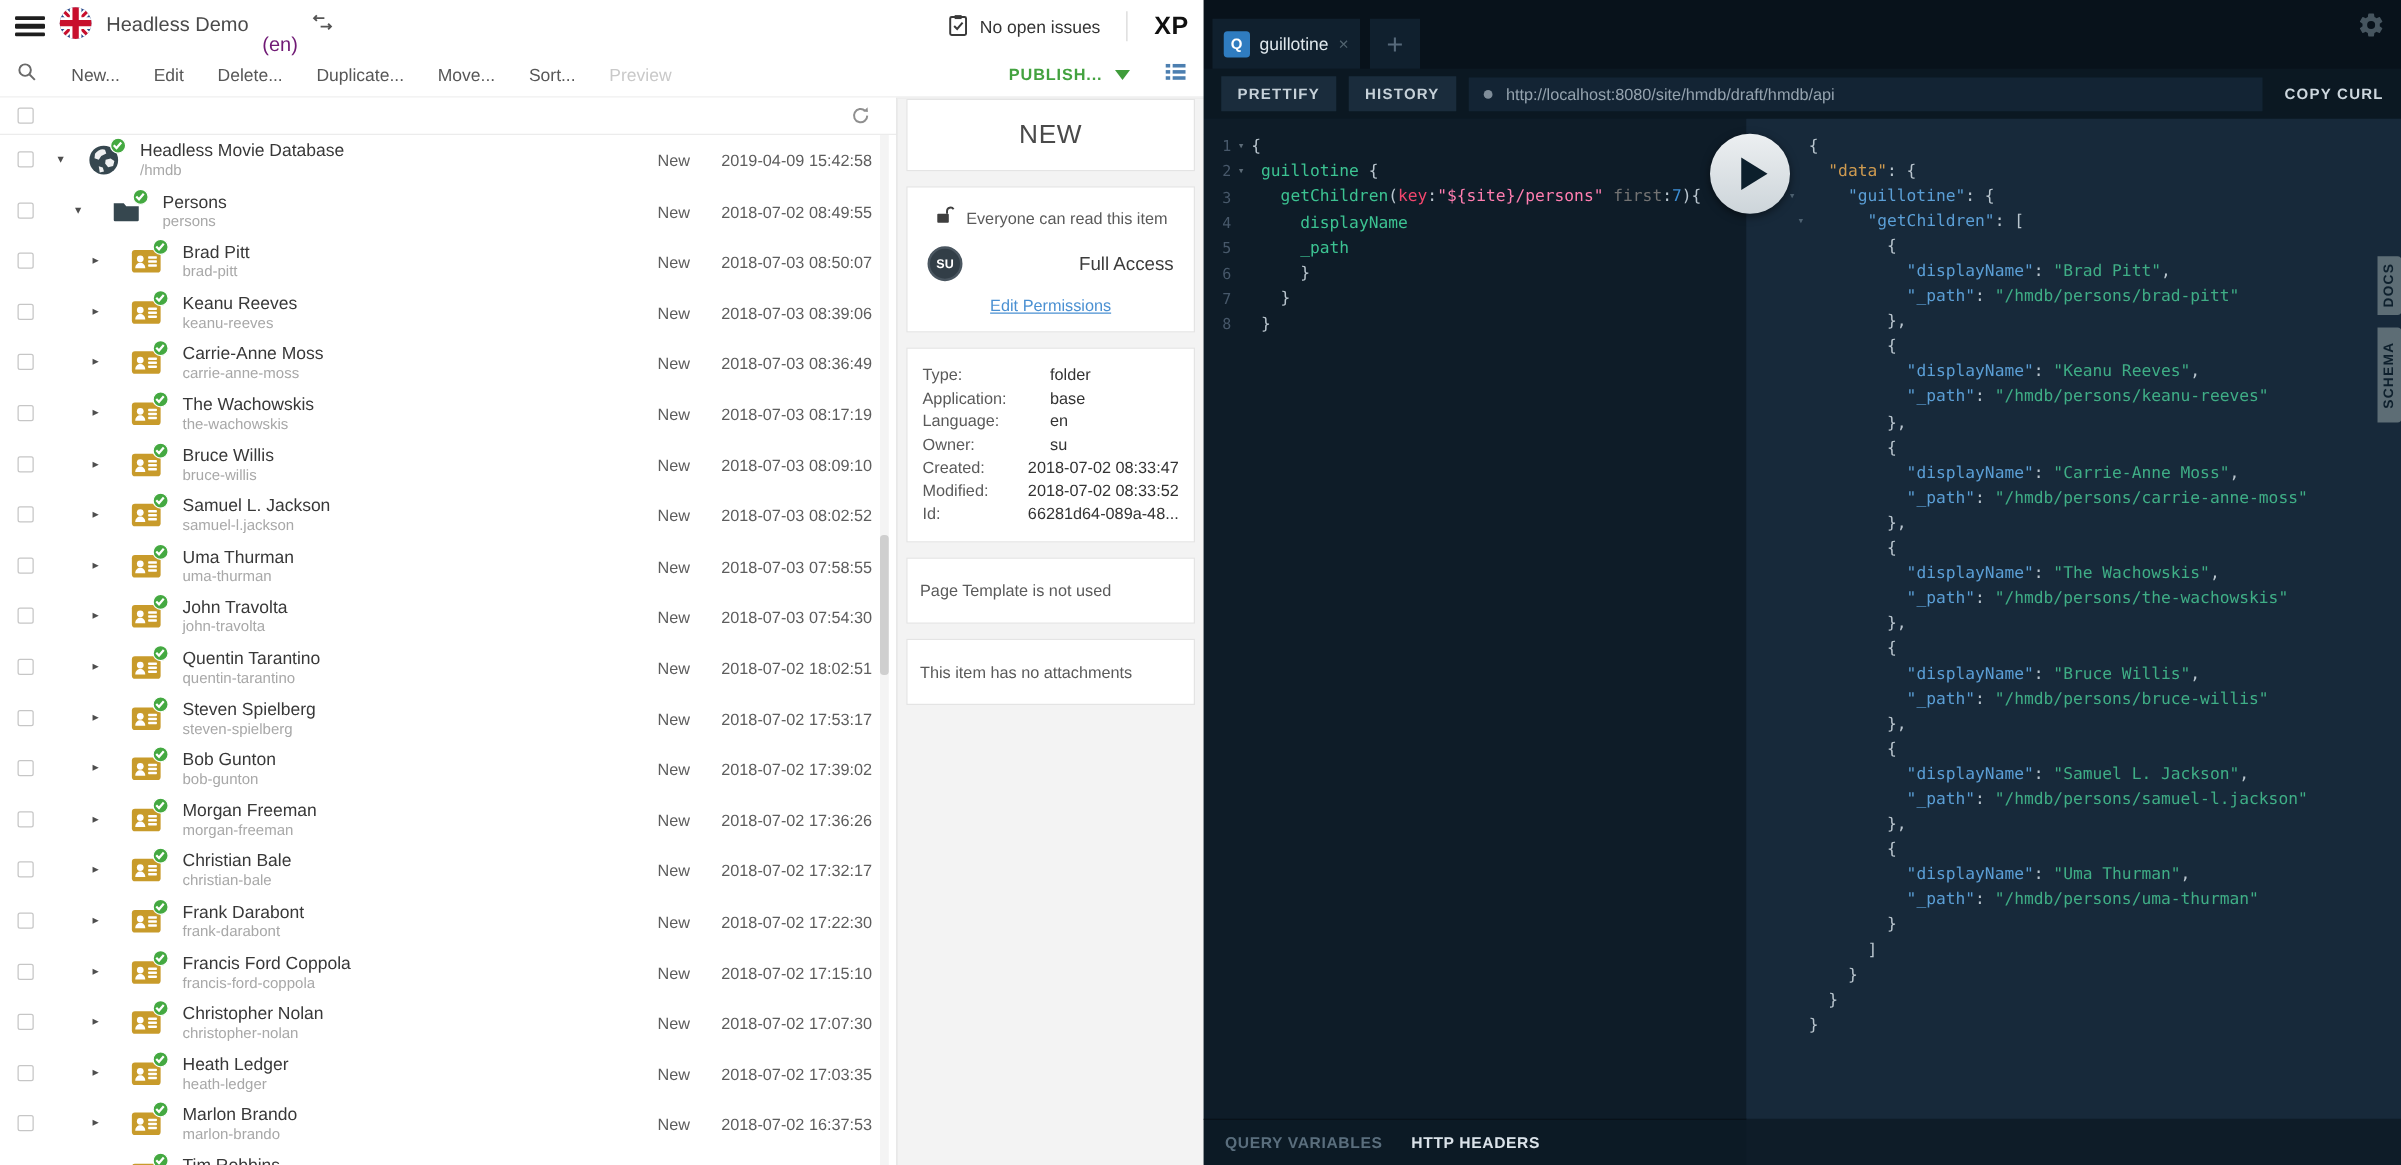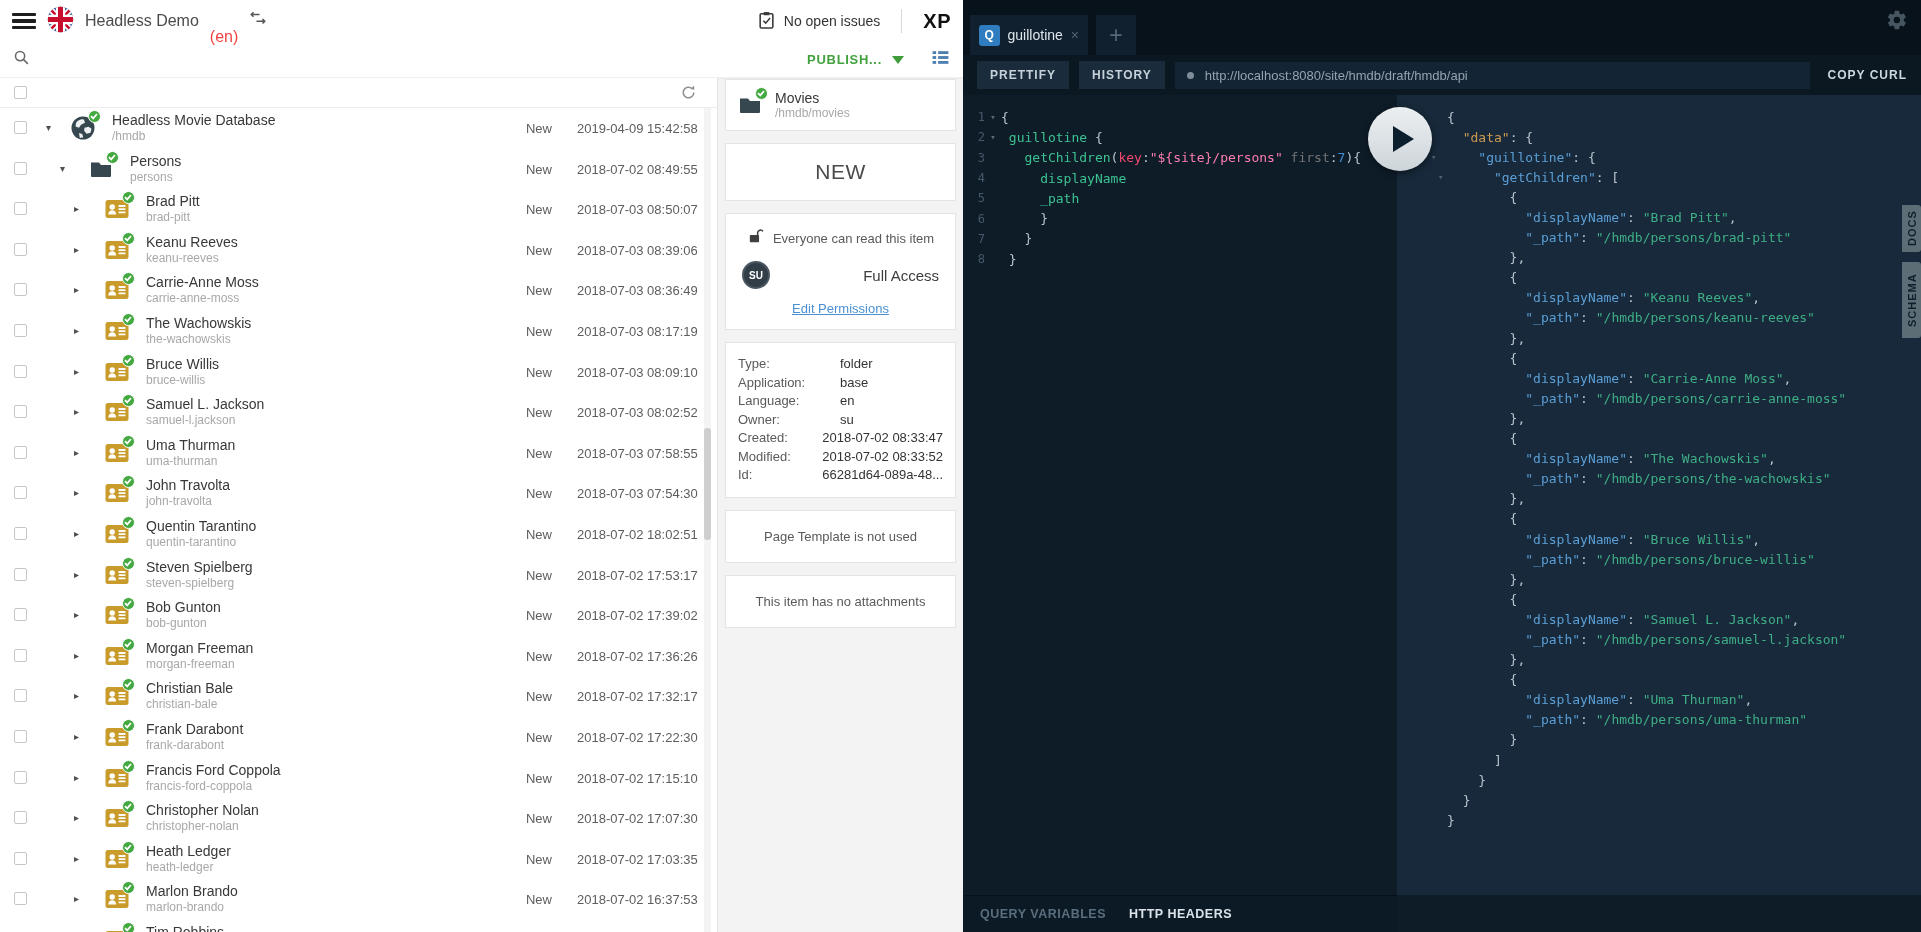--- a/index.html
+++ b/index.html
@@ -6,21 +6,21 @@
   html,body { width:1921px; height:932px; overflow:hidden; background:#fff; }
   .app { position:relative; width:1921px; height:932px; font-family:"Liberation Sans","DejaVu Sans",sans-serif; }
 
   
   .cs-panel { position:absolute; left:0; top:0; width:963px; height:932px; background:#fff; }
   .appbar { height:42px; display:flex; align-items:center; padding:0 12px; gap:11px; }
   .hamburger { width:24px; height:17px; display:flex; flex-direction:column; justify-content:space-between; cursor:pointer; }
   .hamburger i { display:block; height:3.4px; background:#1e1e1e; border-radius:1px; }
   .flag { width:27px; height:27px; }
   .app-title { font-size:16px; color:#4a4a4a; }
-  .locale { font-size:16px; color:#ef4444;margin-top:31px; }
+  .locale { font-size:16px; color:#701a75;margin-top:31px; }
   .spacer { flex:1; }
   .issues { display:flex; align-items:center; gap:8px; font-size:14px; color:#333; }
   .vdiv { width:1px; height:24px; background:#d8d8d8; margin:0 10px; }
   .xp-logo { font-size:20px; font-weight:bold; color:#111; letter-spacing:0.5px; }
 
   .cs-toolbar { height:36px; display:flex; align-items:center; padding:0 13px; gap:27px; border-bottom:1px solid #f0f0f0; }
   .tb-item { font-size:14px; color:#575757; cursor:pointer; white-space:nowrap; }
   .tb-item.disabled { color:#c9c9c9; cursor:default; }
   .publish { display:flex; align-items:center; gap:10px; cursor:pointer; }
   .publish-label { font-size:13px; font-weight:bold; letter-spacing:0.7px; color:#43a23f; }
@@ -57,21 +57,21 @@
   .card-access { padding:14px 12px 13px 12px; }
   .access-row { display:flex; align-items:center; justify-content:center; gap:9px; font-size:13px; color:#5a5a5a; }
   .avatar-row { display:flex; align-items:center; justify-content:space-between; margin:13px 4px 12px 4px; }
   .avatar { width:28px; height:28px; border-radius:50%; background:#323e47; color:#fff; font-size:10px; font-weight:bold; display:flex; align-items:center; justify-content:center; border:2px solid #4a5660; }
   .full-access { font-size:15px; color:#3c3c3c; }
   .edit-perm { text-align:center; font-size:13px; color:#4a90d2; text-decoration:underline; cursor:pointer; }
   .card-props { padding:12px 12px; }
   .prop-row { display:flex; font-size:13px; line-height:18.5px; }
   .prop-label { width:102px; color:#5a5a5a; }
   .prop-value { color:#333; white-space:nowrap; }
-  .card-note { padding:18px 10px; text-align:center; font-size:13px; color:#5a5a5a; }
+  .card-note { padding:18px 10px; text-align:left; font-size:13px; color:#5a5a5a; }
 
   
   .gql { position:absolute; left:963px; top:0; width:958px; height:932px; background:#0e1c28; }
   .tabbar { position:relative; height:55px; background:#08121b; }
   .tab { position:absolute; left:7px; top:15px; height:40px; width:118px; background:#10202e; display:flex; align-items:center; gap:8px; padding:0 9px; cursor:pointer; }
   .qbadge { width:21px; height:21px; border-radius:3px; background:#2f7cc0; color:#fff; font-size:12px; font-weight:bold; display:flex; align-items:center; justify-content:center; }
   .tab-label { font-size:14px; color:#dfe7ec; }
   .tab-close { font-size:14px; color:#51636f; cursor:pointer; }
   .plus-tab { position:absolute; left:133px; top:15px; height:40px; width:40px; background:#10202e; color:#56697a; font-size:23px; display:flex; align-items:center; justify-content:center; cursor:pointer; }
   .gear { position:absolute; right:13px; top:9px; cursor:pointer; }
@@ -160,20 +160,29 @@
       <span class="xp-logo">XP</span>
     </div>
 
     <div class="cs-toolbar">
       <span>
         <svg width="17" height="17" viewBox="0 0 24 24">
             <circle cx="10" cy="10" r="6.5" stroke="#6a6a6a" stroke-width="2.2" fill="none"></circle>
             <path d="M15 15 L21 21" stroke="#6a6a6a" stroke-width="2.2"></path>
           </svg>
       </span>
+      <span id="tb-items" style="display:flex;gap:27px;">
+          <span class="tb-item">New...</span>
+          <span class="tb-item">Edit</span>
+          <span class="tb-item">Delete...</span>
+          <span class="tb-item">Duplicate...</span>
+          <span class="tb-item">Move...</span>
+          <span class="tb-item">Sort...</span>
+          <span class="tb-item disabled">Preview</span>
+        </span>
       <span class="spacer"></span>
       <span class="publish">
         <span class="publish-label">PUBLISH...</span>
         <span class="publish-caret"></span>
       </span>
       <span>
         <svg width="19" height="19" viewBox="0 0 24 24" fill="#4c7fb0">
             <rect x="2" y="4" width="4.5" height="3.6"></rect>
             <rect x="9" y="4" width="13" height="3.6"></rect>
             <rect x="2" y="10.2" width="4.5" height="3.6"></rect>
@@ -665,36 +674,20 @@
           <span class="nm" style="left:146px">Tim Robbins</span>
         </div>
       </div>
     <div class="tree-scroll">
         <div class="tree-thumb"></div>
       </div>
   </div>
 
   <div class="details">
 
-    <div class="card card-item">
-      <span class="nicon" style="position:relative;top:0;">
-        <svg viewBox="0 0 26 26">
-            <path d="M3 6.5 h8 l2 2.5 h10 v11 a1 1 0 0 1 -1 1 H4 a1 1 0 0 1 -1 -1 z" fill="#36474f"></path>
-          </svg>
-        <span class="badge">
-            <svg viewBox="0 0 10 10">
-              <path d="M2 5.2 L4.2 7.4 L8 3" stroke="#fff" stroke-width="1.8" fill="none"></path>
-            </svg>
-          </span>
-      </span>
-      <span>
-        <div class="nm" style="position:relative;top:0;">Movies</div>
-        <div class="pth" style="position:relative;top:0;">/hmdb/movies</div>
-      </span>
-    </div>
 
     <div class="card card-status">NEW</div>
 
     <div class="card card-access">
       <div class="access-row">
         <span>
           <svg width="17" height="17" viewBox="0 0 24 24">
               <rect x="4" y="10" width="13" height="10" rx="1" fill="#3f3f3f"></rect>
               <path d="M15 10 V6.8 a4 4 0 0 1 7.4 -2" stroke="#3f3f3f" stroke-width="2.2" fill="none"></path>
             </svg>

